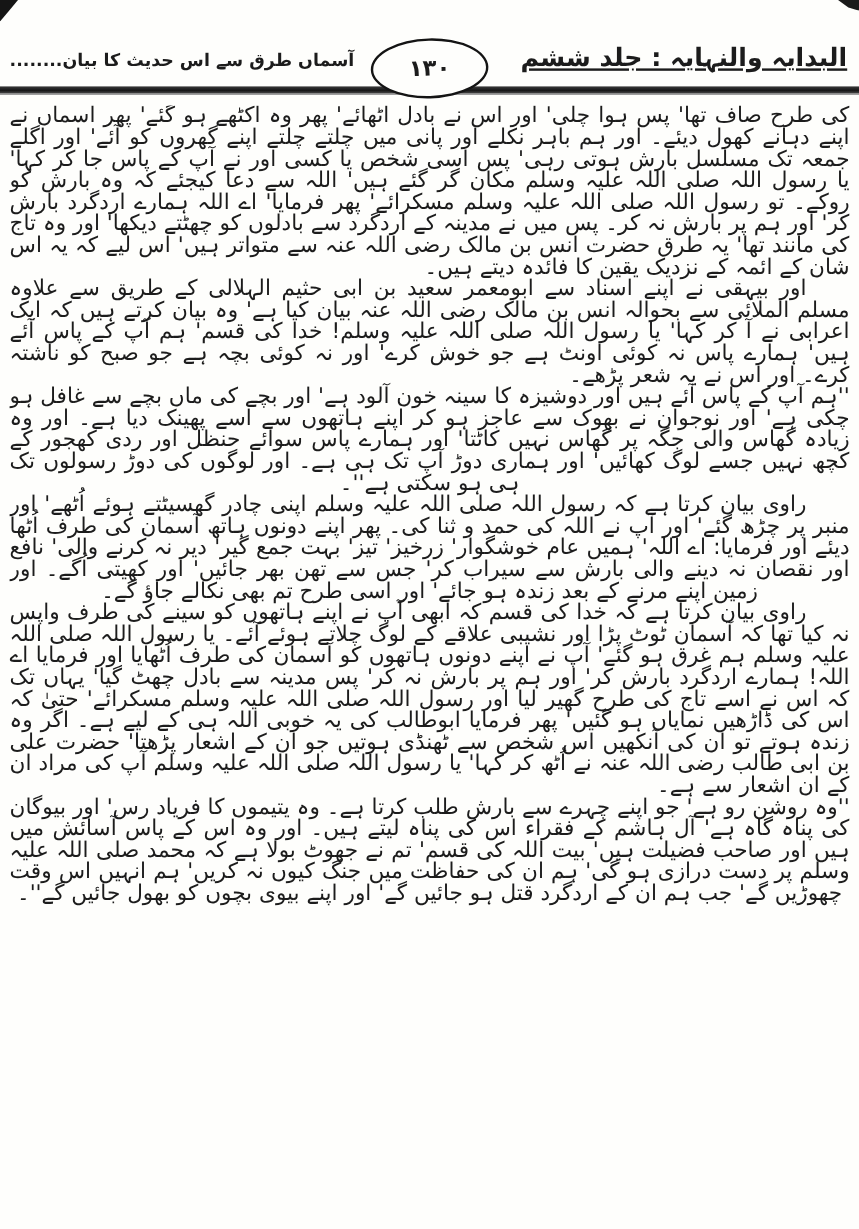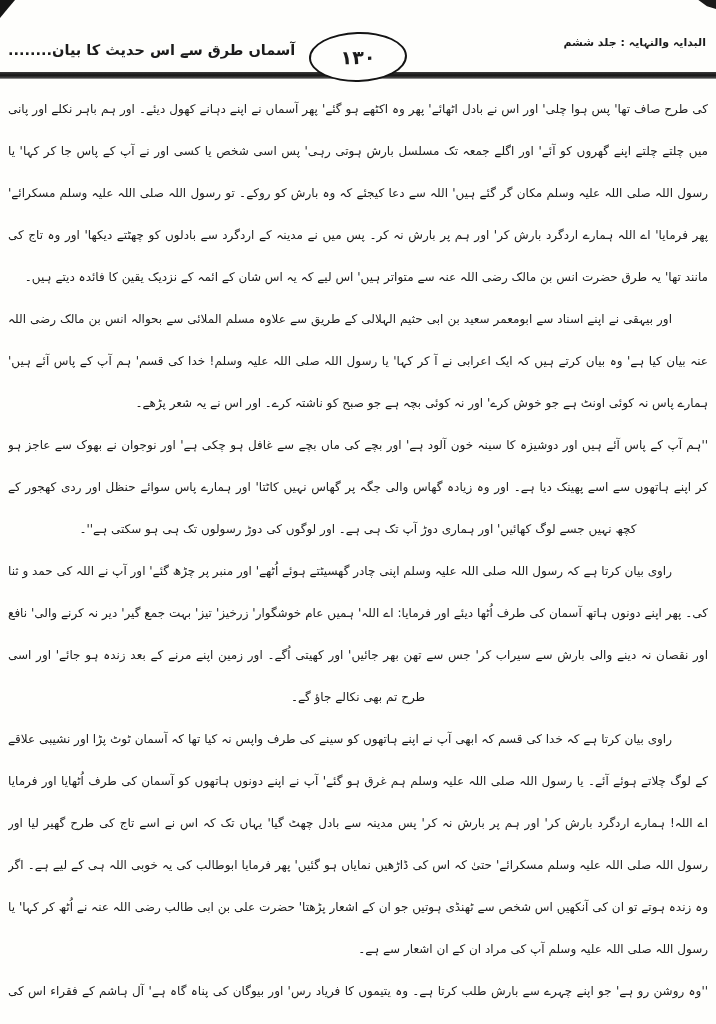--- a/index.html
+++ b/index.html
@@ -21,22 +21,23 @@
   }
   .corner-tr{
     position:absolute;top:0;right:0;width:20px;height:9px;
     background:#1a1a1a;
     clip-path:polygon(12% 0,100% 0,100% 100%,55% 70%);
   }
   
   .header{position:absolute;top:0;left:0;right:0;height:84px;}
   .book-title{
     position:absolute;top:36px;right:10px;
-    font-size:11px;font-weight:bold;direction:rtl;
+    font-size:21px;font-weight:bold;direction:rtl;
     letter-spacing:0;
+    text-decoration:underline;
   }
   .section-title{
     position:absolute;top:42px;left:8px;
     font-size:14.5px;font-weight:bold;direction:rtl;
   }
   .header-rule{
     position:absolute;top:72px;left:0;right:0;height:6px;
     background:linear-gradient(#3a3a3a,#161616 55%,#4a4a4a);
     border-bottom:1px solid #888;
   }
@@ -51,22 +52,22 @@
     z-index:2;
   }
   .page-number-badge span{
     font-size:19px;font-weight:bold;direction:rtl;
   }
   
   .body-text{
     position:absolute;top:88px;left:8px;right:8px;bottom:0;
     direction:rtl;
     text-align:justify;
-    font-size:12px;
-    line-height:42px;
+    font-size:18px;
+    line-height:18px;
     overflow:hidden;
   }
   .body-text p{margin:0;padding:0;}
   .indent{text-indent:36px;}
   .center-last{text-align-last:center;}
 </style>
 </head>
 <body>
 
 <div class="page">

